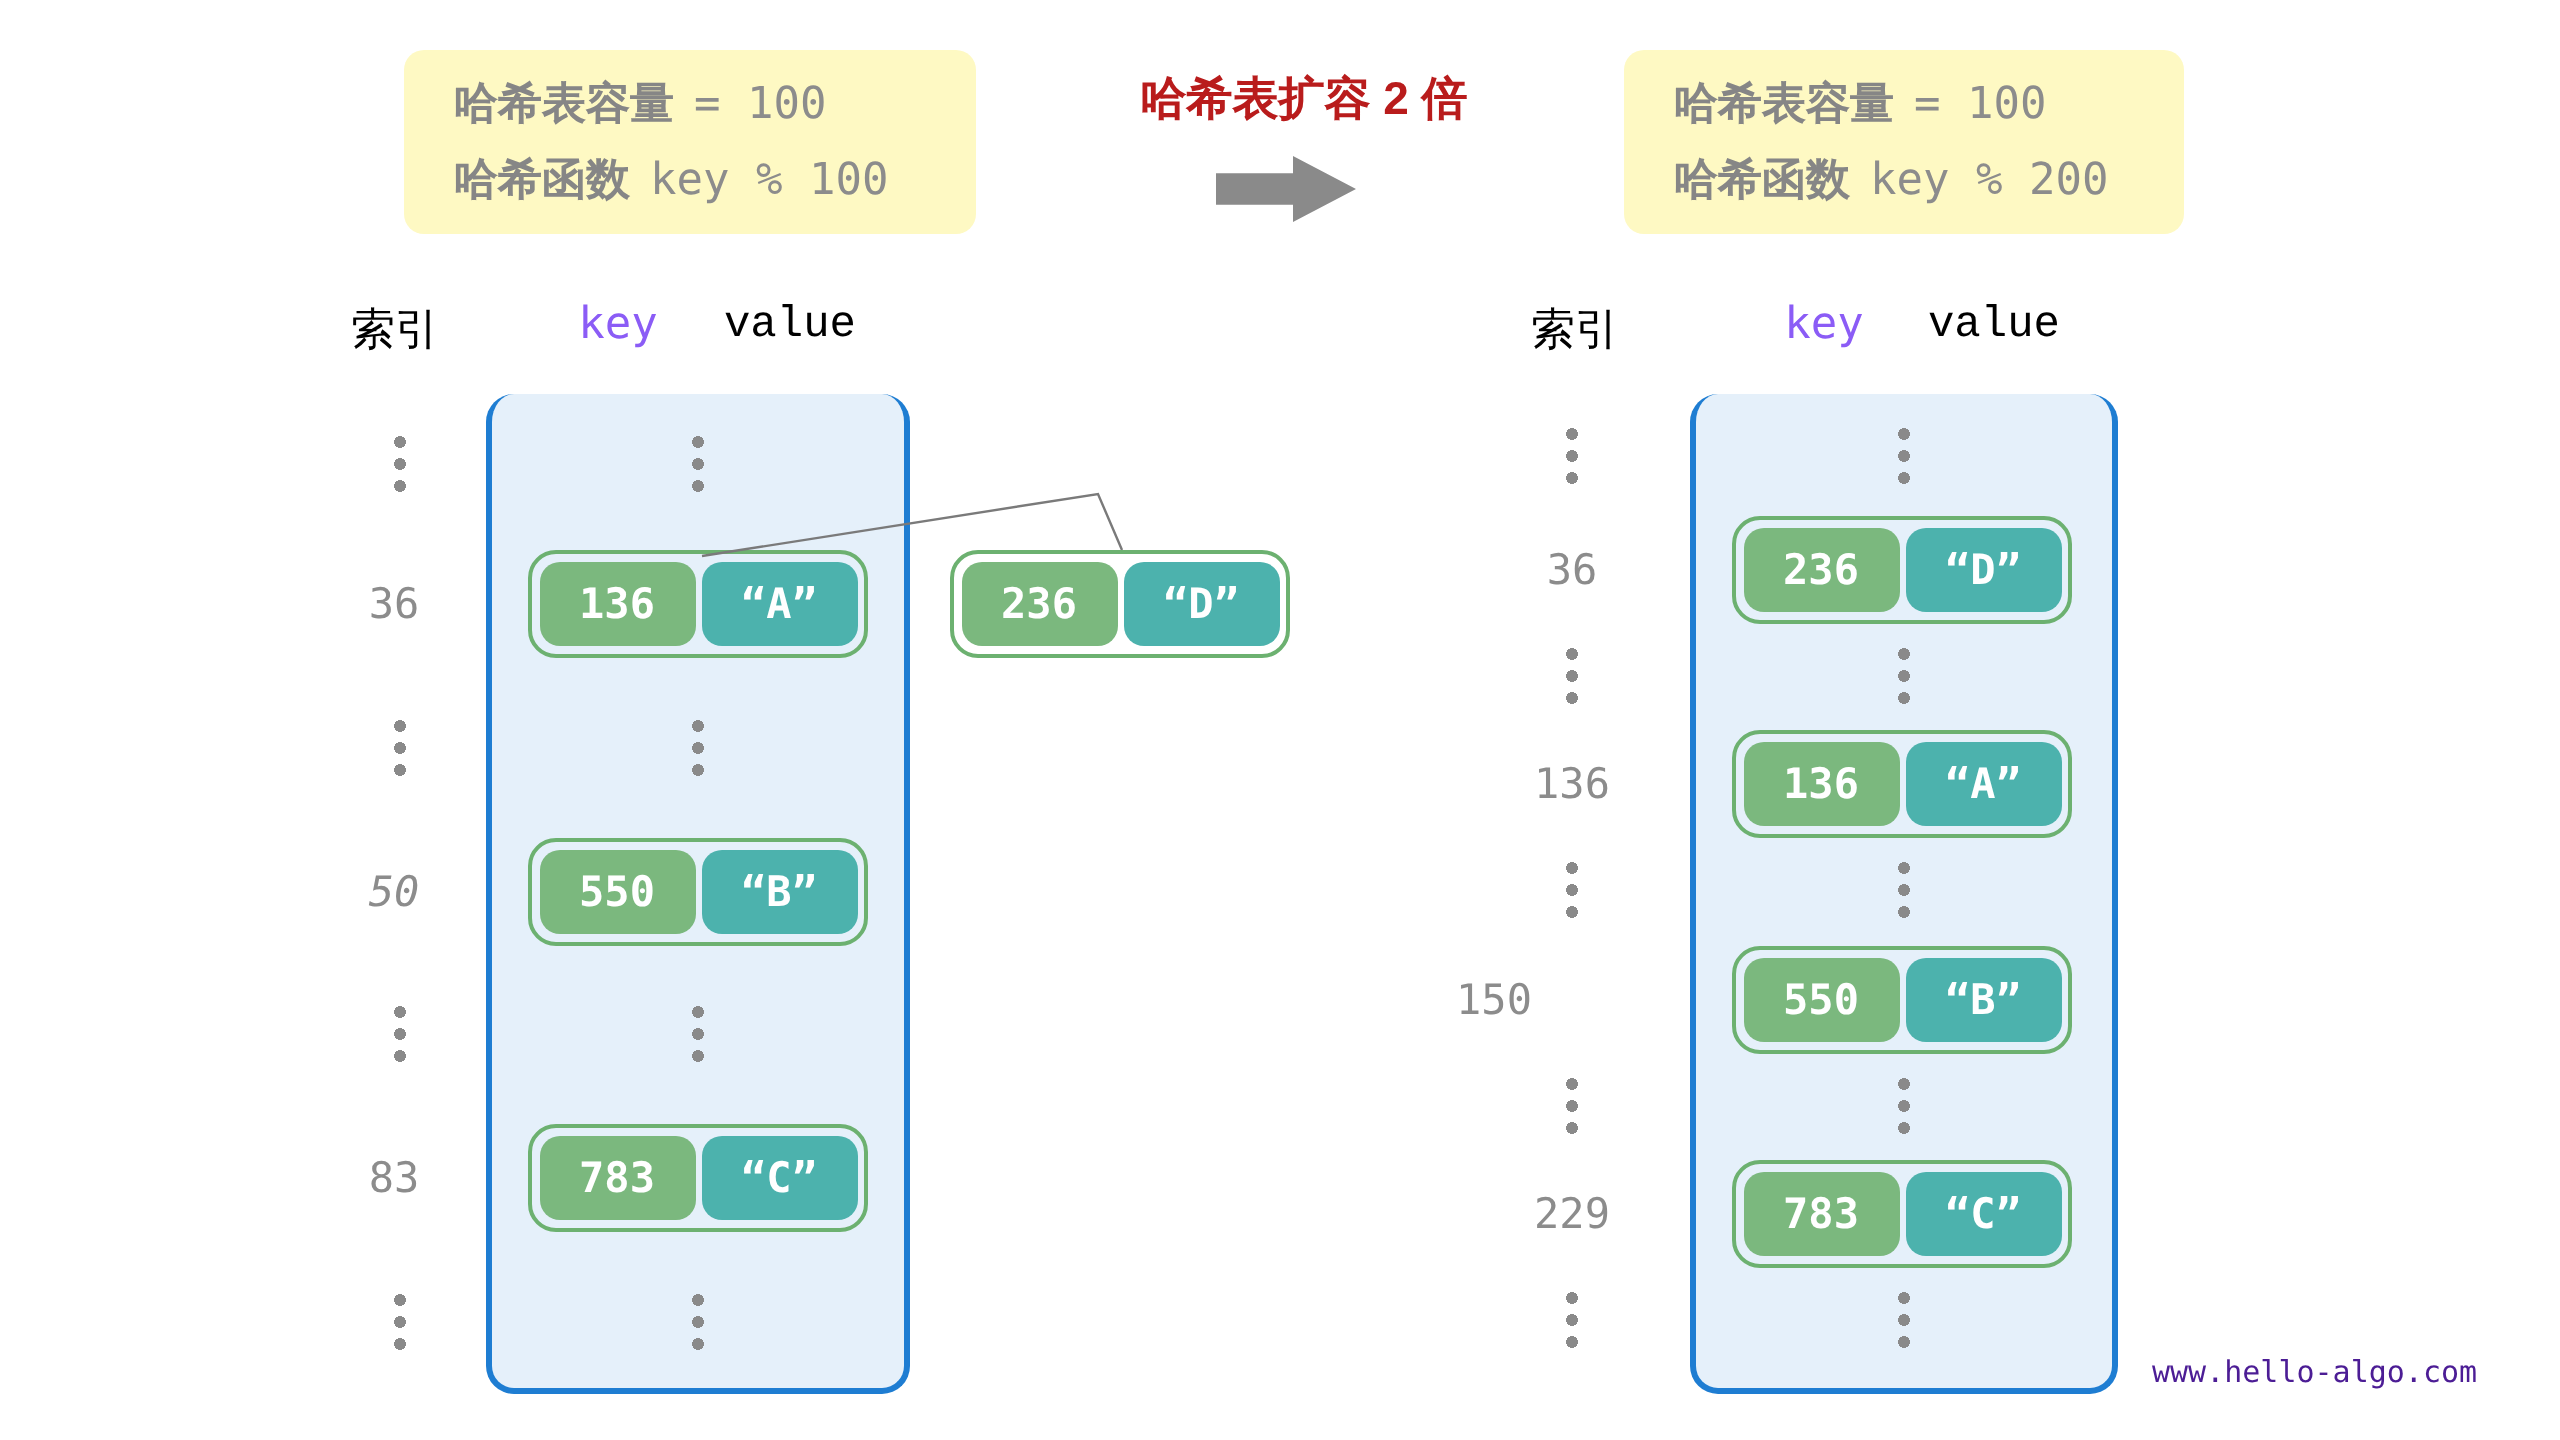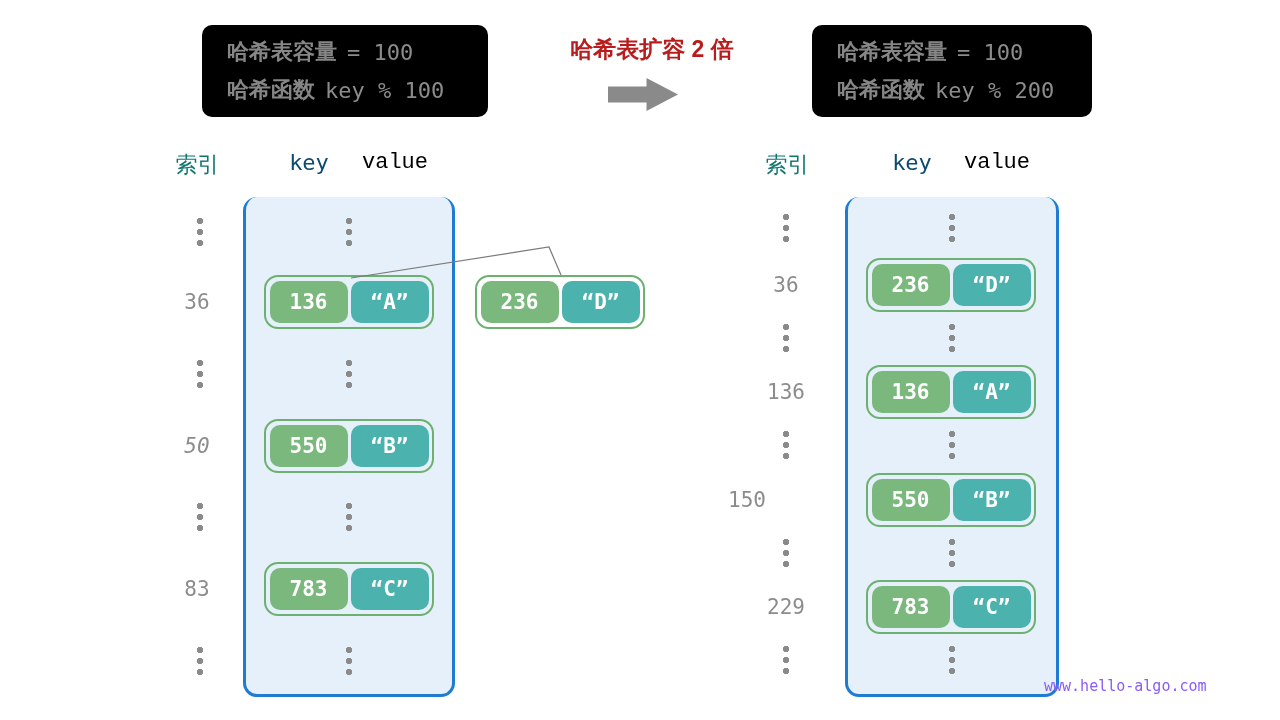--- a/index.html
+++ b/index.html
@@ -1,36 +1,36 @@
 <!DOCTYPE html>
 <html><head>
 <meta charset="utf-8">
 <style>
   html,body{margin:0;padding:0;background:#fff;}
   #canvas{position:relative;width:1280px;height:720px;background:#ffffff;overflow:hidden;
           font-family:"Liberation Sans",sans-serif;}
 
   
-  .caption-box{position:absolute;background:#000000;border-radius:10px;
+  .caption-box{position:absolute;background:#fef9c3;border-radius:10px;
                display:flex;flex-direction:column;justify-content:center;gap:8px;
                padding-left:25px;box-sizing:border-box;}
   .caption-line{display:flex;align-items:center;gap:10px;white-space:nowrap;}
   .cap-label{font-weight:bold;font-size:22px;color:#868686;}
   .cap-value{font-family:"DejaVu Sans Mono","Liberation Mono",monospace;font-size:22px;color:#8c8c8c;}
 
   
   .transition-title{position:absolute;left:527px;top:34px;width:250px;text-align:center;
                     font-weight:bold;font-size:23px;color:#b91c1c;white-space:nowrap;}
   .arrow-right{position:absolute;left:608px;top:78px;width:70px;height:33px;background:#8a8a8a;
                clip-path:polygon(0 26%,55% 26%,55% 0,100% 50%,55% 100%,55% 74%,0 74%);}
 
   
   .hdr{position:absolute;font-size:22px;text-align:center;white-space:nowrap;}
-  .hdr-index{color:#0f766e;}
-  .hdr-key{color:#0c4a6e;font-family:"DejaVu Sans Mono","Liberation Mono",monospace;}
+  .hdr-index{color:#000000;}
+  .hdr-key{color:#8b5cf6;font-family:"DejaVu Sans Mono","Liberation Mono",monospace;}
   .hdr-value{color:#000000;font-family:Liberation Mono, monospace;}
 
   
   .bucket{position:absolute;width:212px;height:500px;background:#e5f0fa;
           border:3px solid #1e7dd2;border-top:none;border-radius:14px;box-sizing:border-box;}
 
   
   .idx{position:absolute;width:70px;text-align:center;
        font-family:"DejaVu Sans Mono","Liberation Mono",monospace;
        font-size:21px;color:#8c8c8c;line-height:26px;}
@@ -48,23 +48,23 @@
         font-family:"DejaVu Sans Mono","Liberation Mono",monospace;font-weight:bold;font-size:21px;
         display:flex;align-items:center;justify-content:center;white-space:nowrap;}
   .cell-key{background:#7bb87e;}
   .cell-val{background:#4cb2ad;}
 
   
   .collision-label{position:absolute;left:466px;top:204px;width:170px;text-align:center;
                    font-weight:bold;font-size:23px;color:#e11d1d;white-space:nowrap;}
   #connector-svg{position:absolute;left:0;top:0;pointer-events:none;}
 
-  .watermark{position:absolute;left:1044px;top:677px;
+  .watermark{position:absolute;left:1076px;top:677px;
              font-family:"DejaVu Sans Mono","Liberation Mono",monospace;
-             font-size:15px;color:#8b5cf6;white-space:nowrap;}
+             font-size:15px;color:#4c1d95;white-space:nowrap;}
 </style>
 </head>
 <body>
 
 <div id="canvas">
 
   <div class="caption-box" style="left:202px;top:25px;width:286px;height:92px;">
     <div class="caption-line">
       <span class="cap-label">哈希表容量</span>
       <span class="cap-value">= 100</span>

